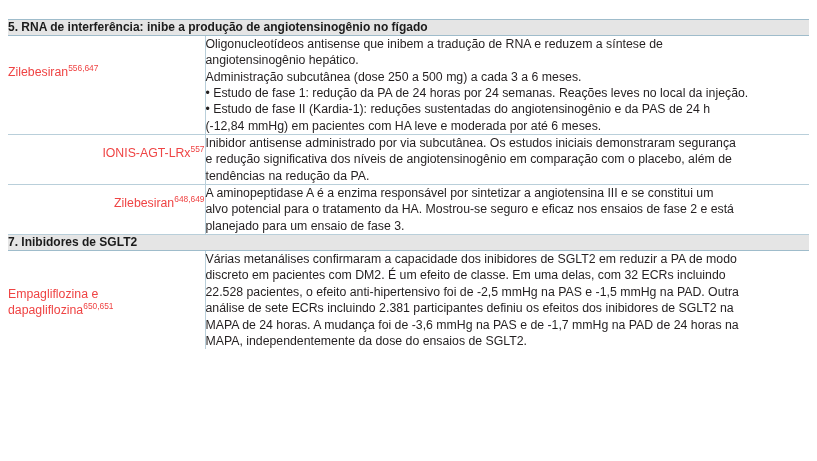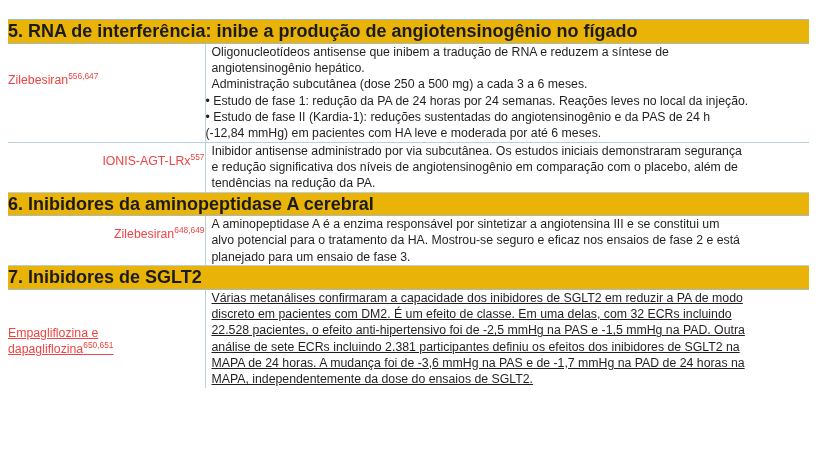--- a/index.html
+++ b/index.html
@@ -26,26 +26,26 @@
     border-collapse: collapse;
     table-layout: fixed;
     font-size: 12.3px;
   }
   table.doc-table td {
     vertical-align: top;
     padding: 0;
   }
   
   .section-row td {
-    background: #eab308;
+    background: #e5e5e5;
     border-top: 1px solid #9fbccb;
     border-bottom: 1px solid #9fbccb;
     padding: 5px 7px 5px 7px;
     font-weight: bold;
-    font-size: 18px;
+    font-size: 12px;
     color: #1b1b1b;
     line-height: 1.25;
     margin-left: 32px;
   }
   
   .data-row td {
     border-bottom: 1px solid #b9cfda;
     padding: 8px 7px 8px 7px;
     line-height: 1.33;
   }
@@ -53,33 +53,31 @@
     width: 197px;
     color: #ef4444;
     font-size: 12.3px;
   }
   .data-row td.col-desc {
     color: #231f20;
     font-size: 12.3px;
   }
   .data-row.no-bottom-border td {
     border-bottom: none;
-    text-decoration: underline;
   }
   .drug-name {
     display: block;
   }
   sup {
     font-size: 8.4px;
     vertical-align: super;
     line-height: 0;
   }
   .desc-line {
     display: block;
-    margin-left: 6px;
   }
   .bullet-line {
     display: block;
   }
   .vsep {
     border-left: 1px solid #b9cfda;
   }
   .drug-mid {
     padding-top: 28px !important;
   }
@@ -123,23 +121,20 @@
         <td class="col-drug drug-mid2">
           <span class="drug-name"><span>IONIS-AGT-LRx</span><sup>557</sup></span>
         </td>
         <td class="col-desc vsep">
           <span class="desc-line">Inibidor antisense administrado por via subcutânea. Os estudos iniciais demonstraram segurança</span>
           <span class="desc-line">e redução significativa dos níveis de angiotensinogênio em comparação com o placebo, além de</span>
           <span class="desc-line">tendências na redução da PA.</span>
         </td>
       </tr>
 
-      <tr class="section-row">
-        <td colspan="2">6. Inibidores da aminopeptidase A cerebral</td>
-      </tr>
       <tr class="data-row">
         <td class="col-drug drug-mid2">
           <span class="drug-name"><span>Zilebesiran</span><sup>648,649</sup></span>
         </td>
         <td class="col-desc vsep">
           <span class="desc-line">A aminopeptidase A é a enzima responsável por sintetizar a angiotensina III e se constitui um</span>
           <span class="desc-line">alvo potencial para o tratamento da HA. Mostrou-se seguro e eficaz nos ensaios de fase 2 e está</span>
           <span class="desc-line">planejado para um ensaio de fase 3.</span>
         </td>
       </tr>

